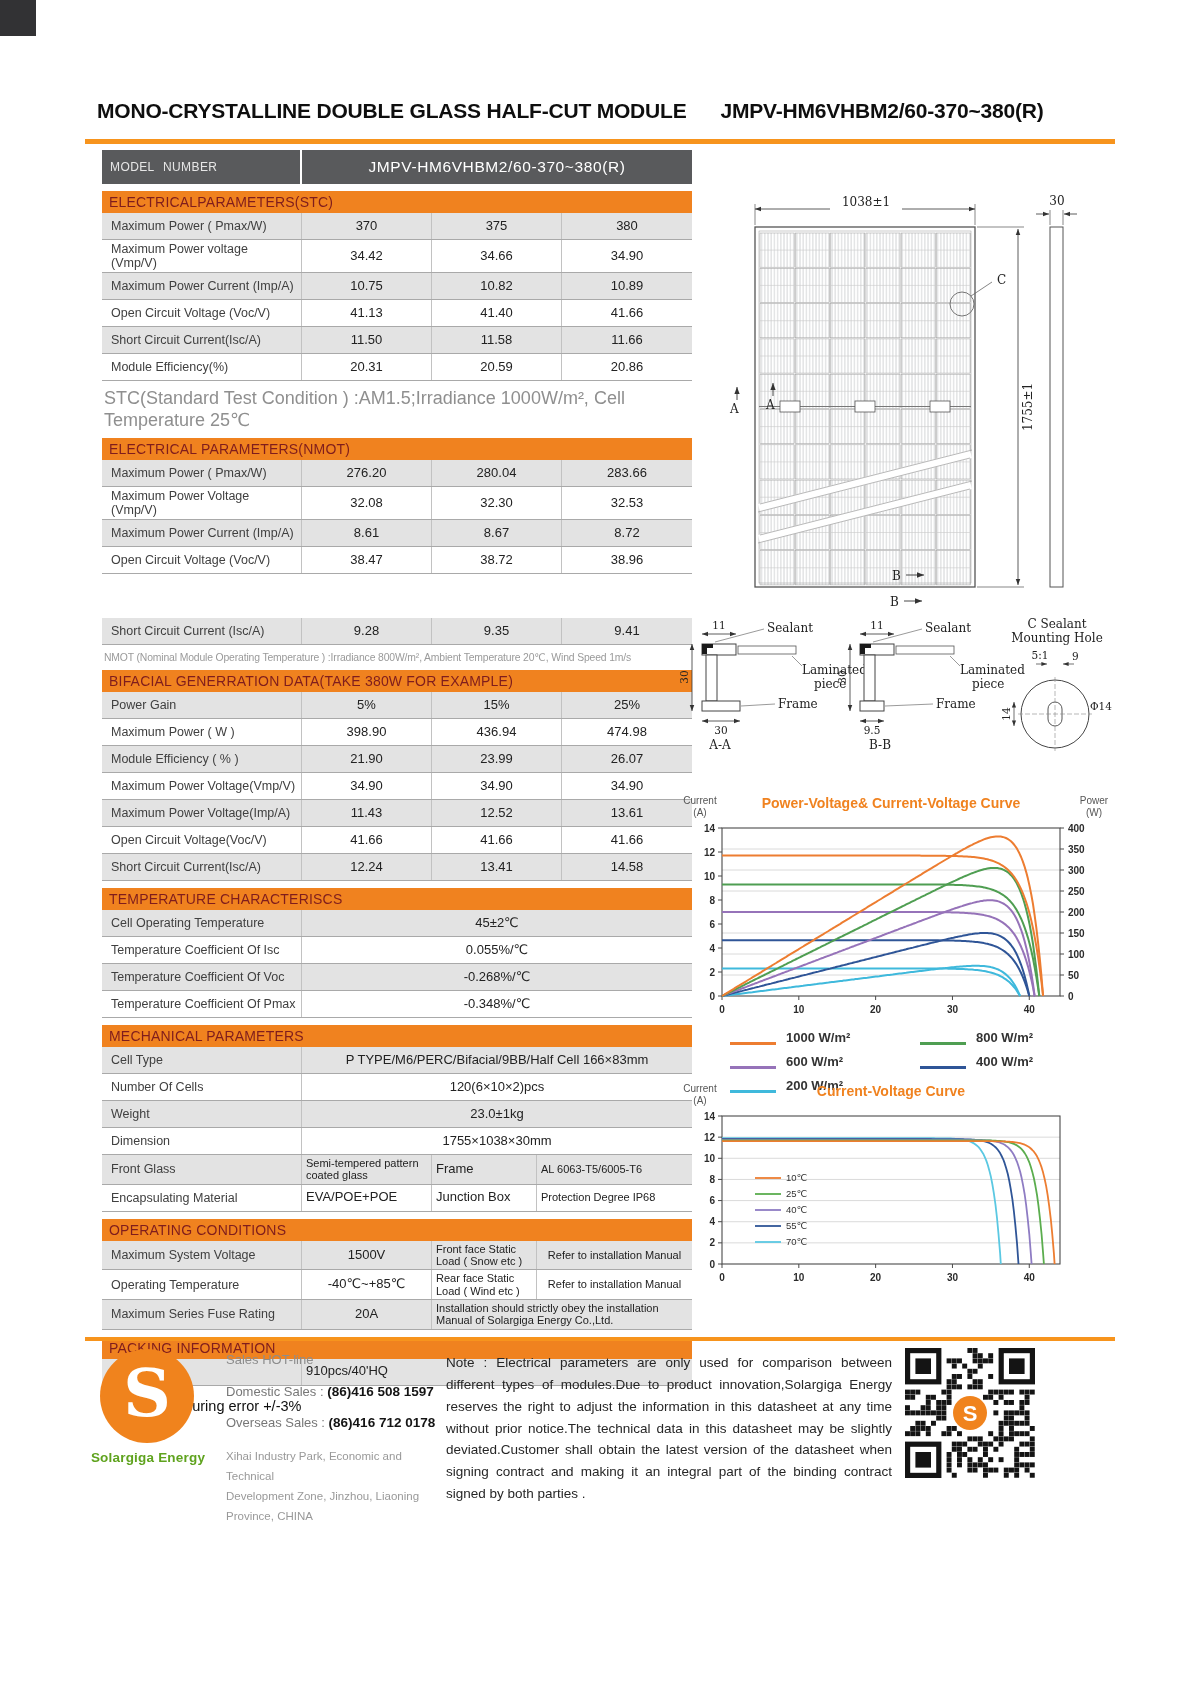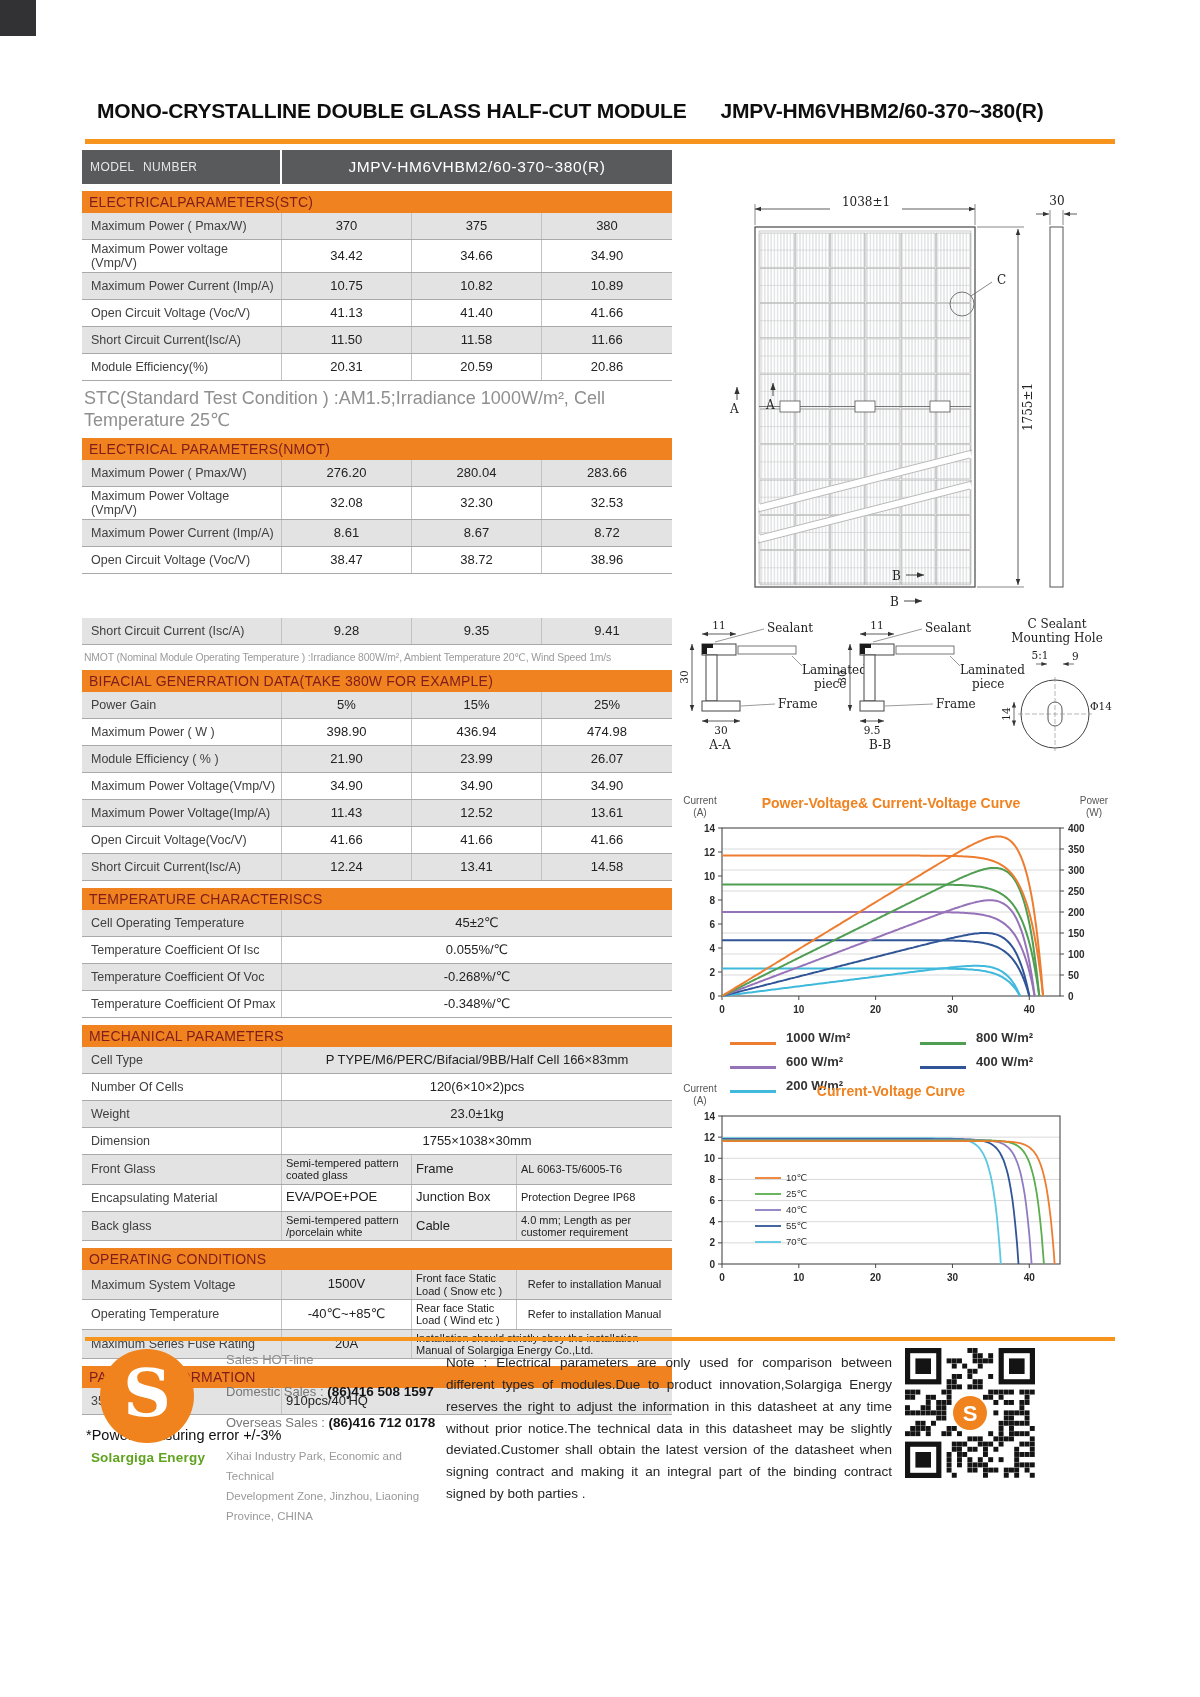--- a/index.html
+++ b/index.html
@@ -4,21 +4,21 @@
 <style>
   html,body{margin:0;padding:0;background:#fff;}
   .page{position:relative;width:1200px;height:1697px;background:#fff;overflow:hidden;
         font-family:"Liberation Sans","DejaVu Sans",sans-serif;color:#1c1c1c;}
   .corner-mark{position:absolute;left:0;top:0;width:36px;height:36px;background:#323234;}
 
   .title{position:absolute;left:97px;top:99px;width:1020px;display:flex;gap:34px;
          font-weight:bold;font-size:21px;color:#0e0e0e;white-space:nowrap;letter-spacing:-0.2px;}
   .title-rule{position:absolute;left:85px;top:139px;width:1030px;height:5px;background:#F7941D;}
 
-  .left-col{position:absolute;left:82px;top:150px;width:590px;}
+  .left-col{position:absolute;left:102px;top:150px;width:590px;}
 
   .model-bar{display:grid;grid-template-columns:200px 1fr;background:#595A5C;height:34px;}
   .model-label{color:#E6E6E6;font-size:12px;display:flex;align-items:center;padding-left:8px;
                word-spacing:5px;letter-spacing:0.4px;border-right:2px solid #fff;}
   .model-value{color:#fff;font-size:15.5px;display:flex;align-items:center;justify-content:center;letter-spacing:0.6px;}
 
   .sec-header{background:#F0821F;color:#7f1d1d;font-size:14px;line-height:22px;height:22px;
               padding:0 7px;margin-top:7px;letter-spacing:0.2px;}
 
   .trow{display:grid;min-height:26px;background:#fff;border-bottom:1px solid #a9a9a9;}
@@ -242,26 +242,20 @@
           <div class="tcell lbl ">Front Glass</div>
           <div class="tcell sm left">Semi-tempered pattern coated glass</div>
           <div class="tcell left">Frame</div>
           <div class="tcell sm left">AL 6063-T5/6005-T6</div>
         </div>
         <div class="trow even" style="grid-template-columns: 200px 130px 105px 1fr;">
           <div class="tcell lbl ">Encapsulating Material</div>
           <div class="tcell left">EVA/POE+POE</div>
           <div class="tcell left">Junction Box</div>
           <div class="tcell sm left">Protection Degree IP68</div>
-        </div>
-        <div class="trow odd" style="grid-template-columns: 200px 130px 105px 1fr;">
-          <div class="tcell lbl ">Back glass</div>
-          <div class="tcell sm left">Semi-tempered pattern /porcelain white</div>
-          <div class="tcell left">Cable</div>
-          <div class="tcell sm left">4.0 mm;  Length as per customer requirement</div>
         </div>
       </div>
 
     <div class="sec-header">OPERATING CONDITIONS</div>
     <div id="operating-table">
         <div class="trow odd" style="grid-template-columns: 200px 130px 105px 1fr;">
           <div class="tcell lbl ">Maximum System Voltage</div>
           <div class="tcell ">1500V</div>
           <div class="tcell sm left">Front face Static Load ( Snow etc )</div>
           <div class="tcell sm">Refer to installation Manual</div>

